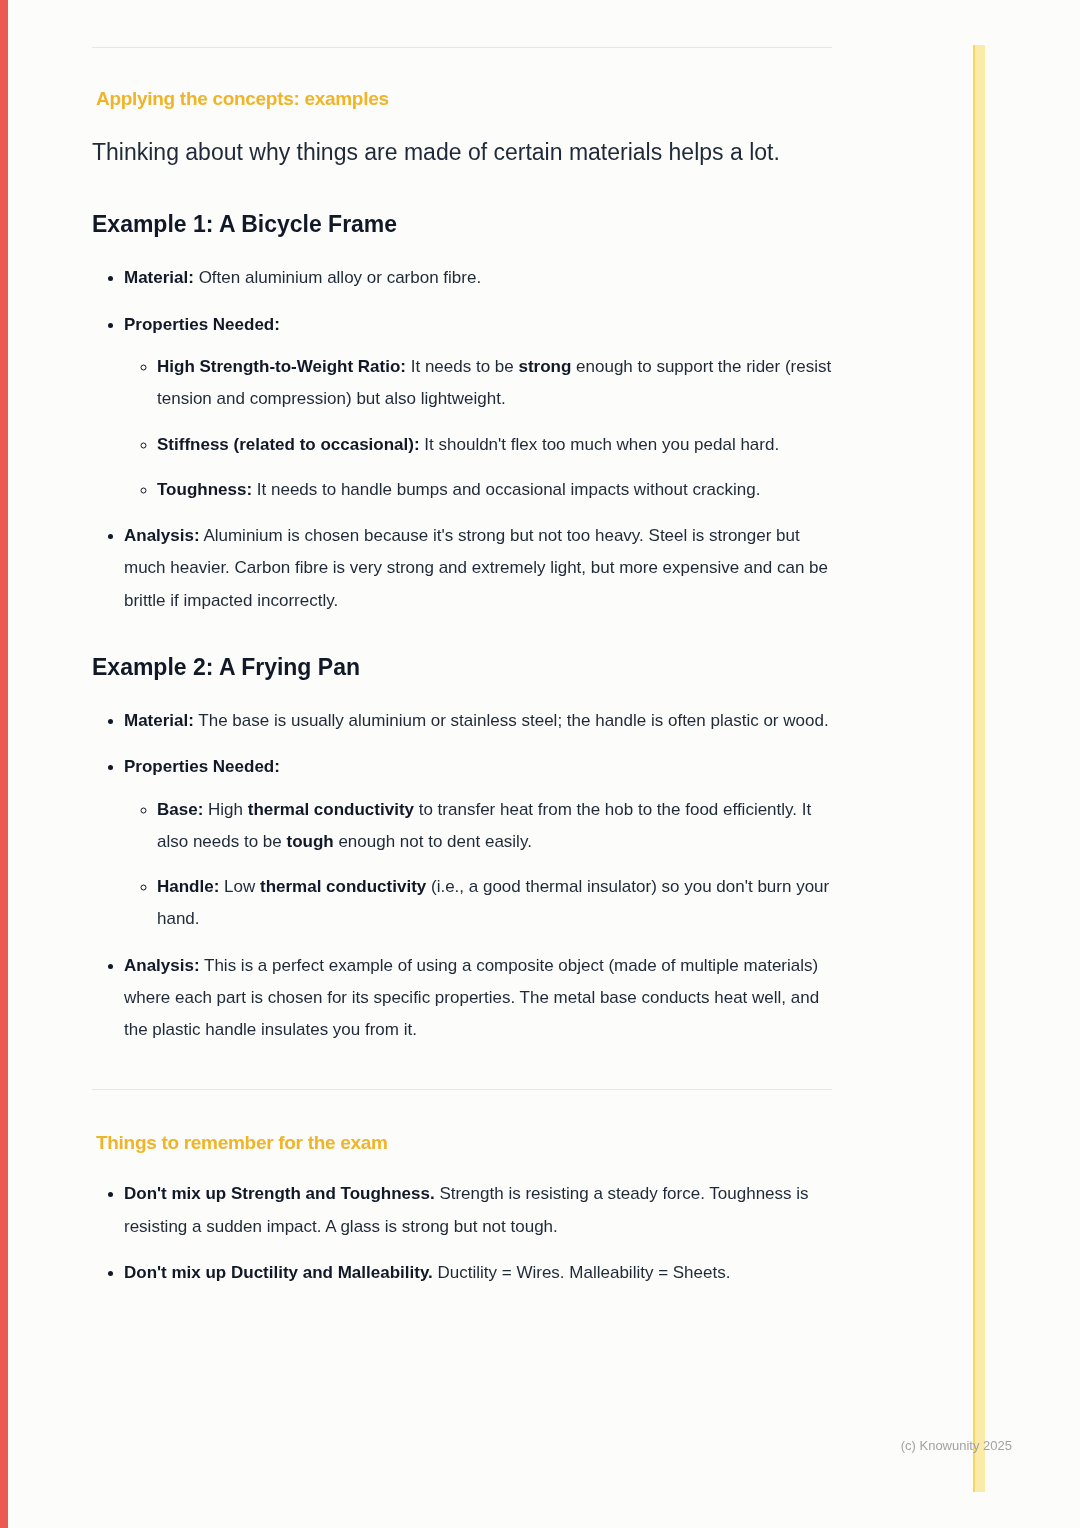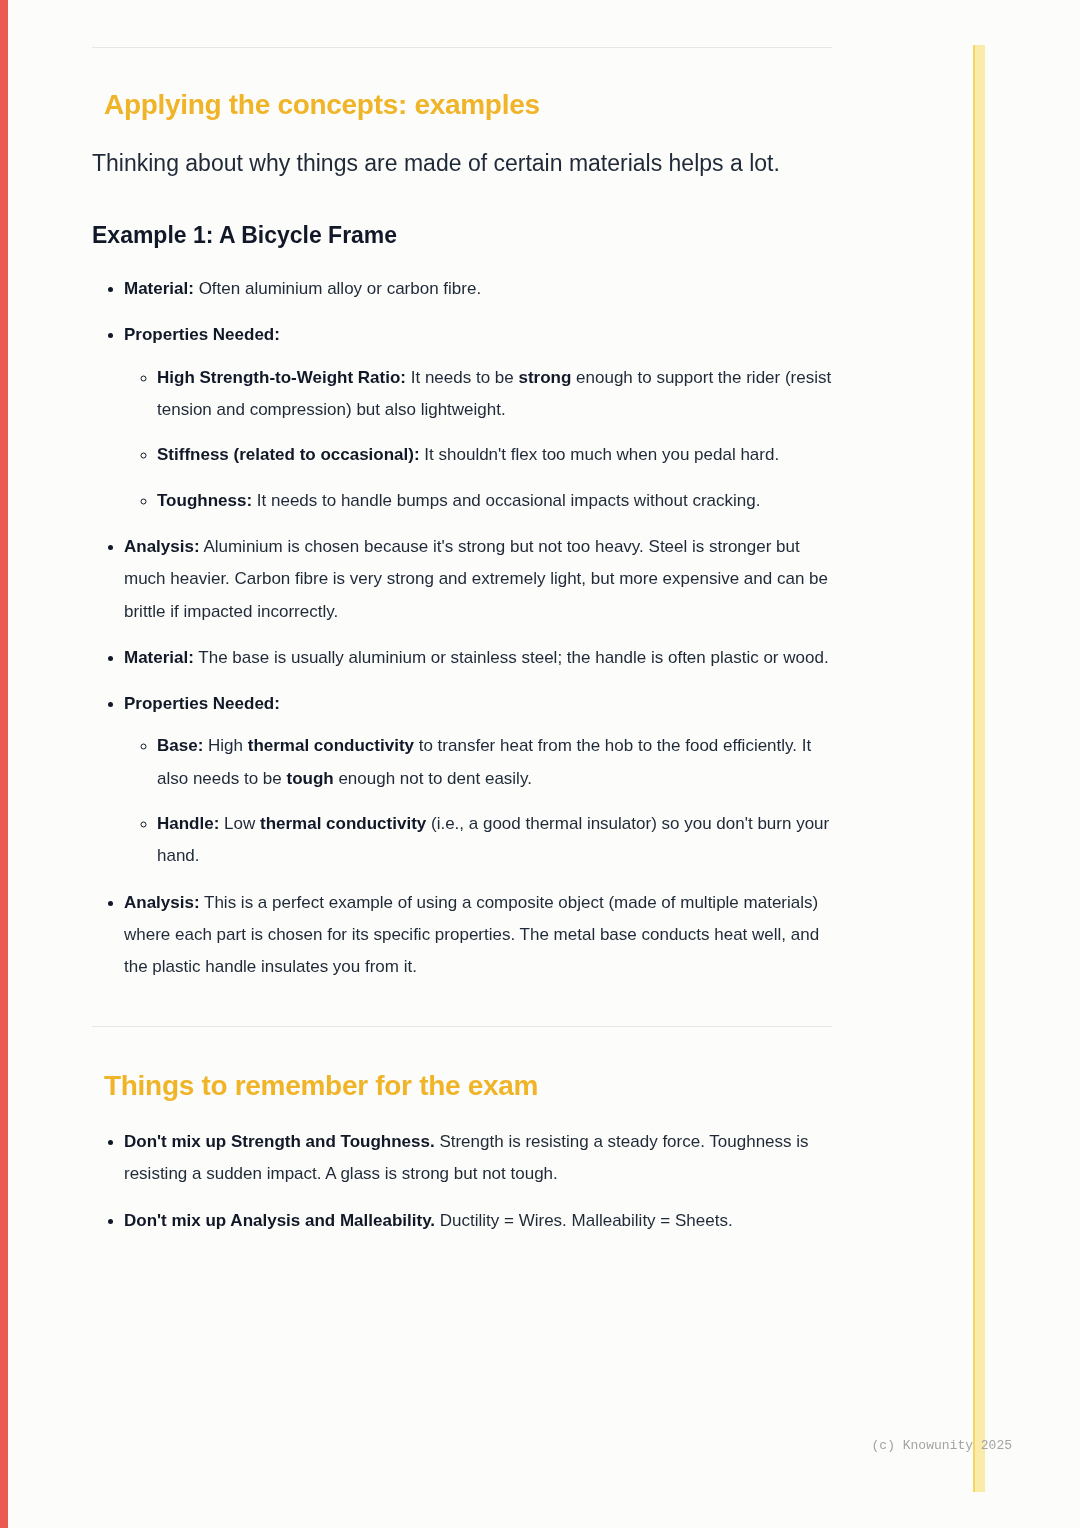--- a/index.html
+++ b/index.html
@@ -31,22 +31,22 @@
     border-left:2px solid var(--stripe-yellow-edge);
   }
   .content{
     position:absolute;left:92px;top:0;width:740px;
   }
   .top-rule{
     margin-top:47px;border-top:1px solid var(--rule);height:0;
   }
   h1.section-title{
     color:var(--accent);
-    font-size:28px;font-weight:800;letter-spacing:-0.3px;
-    margin:40px 0 0 12px;line-height:1.2;
+    font-size:19px;font-weight:800;letter-spacing:-0.3px;
+    margin:40px 0 0 4px;line-height:1.2;
   }
   p.intro{
     font-size:23px;line-height:1.9;margin:20px 0 0 0;
   }
   h2.example-heading{
     font-size:23px;font-weight:700;color:var(--text-strong);
     margin:36px 0 22px 0;line-height:1.3;
   }
   ul{margin:0;padding:0;}
   ul.l1{
@@ -63,21 +63,21 @@
   ul.l2 > li::marker{color:var(--text-strong);font-size:15px;}
   strong{font-weight:700;color:var(--text-strong);margin-top:46px;}
   .divider{
     border:none;border-top:1px solid var(--rule);height:0;
     margin:42px 0 0 0;
   }
   h1.section-title.second{margin-top:42px;}
   ul.l1.exam-list{margin-top:24px;}
   .footer{
     position:absolute;top:1438px;right:68px;
-    font-size:13px;color:var(--muted);font-family:Liberation Mono, monospace;
+    font-size:13px;color:var(--muted);
   }
 </style>
 </head>
 <body>
 
 <div class="left-stripe"></div>
 <div class="right-stripe"></div>
 
 <div class="content">
 
@@ -105,20 +105,21 @@
         <li>
           <span><strong>Toughness:</strong> It needs to handle bumps and occasional impacts without cracking.</span>
         </li>
       </ul>
     </li>
     <li>
       <span><strong>Analysis:</strong> Aluminium is chosen because it's strong but not too heavy. Steel is stronger but much heavier. Carbon fibre is very strong and extremely light, but more expensive and can be brittle if impacted incorrectly.</span>
     </li>
   </ul>
 
+  <h2 class="example-heading">Example 2: A Frying Pan</h2>
 
   <ul class="l1">
     <li>
       <span><strong>Material:</strong> The base is usually aluminium or stainless steel; the handle is often plastic or wood.</span>
     </li>
     <li>
       <span><strong>Properties Needed:</strong></span>
       <ul class="l2">
         <li>
           <span><strong>Base:</strong> High <strong>thermal conductivity</strong> to transfer heat from the hob to the food efficiently. It also needs to be <strong>tough</strong> enough not to dent easily.</span>
@@ -135,19 +136,19 @@
 
   <hr class="divider">
 
   <h1 class="section-title second">Things to remember for the exam</h1>
 
   <ul class="l1 exam-list">
     <li>
       <span><strong>Don't mix up Strength and Toughness.</strong> Strength is resisting a steady force. Toughness is resisting a sudden impact. A glass is strong but not tough.</span>
     </li>
     <li>
-      <span><strong>Don't mix up Analysis and Malleability.</strong> Ductility = Wires. Malleability = Sheets.</span>
+      <span><strong>Don't mix up Ductility and Malleability.</strong> Ductility = Wires. Malleability = Sheets.</span>
     </li>
   </ul>
 
 </div>
 
 <div class="footer">(c) Knowunity 2025</div>
 
 </body></html>

